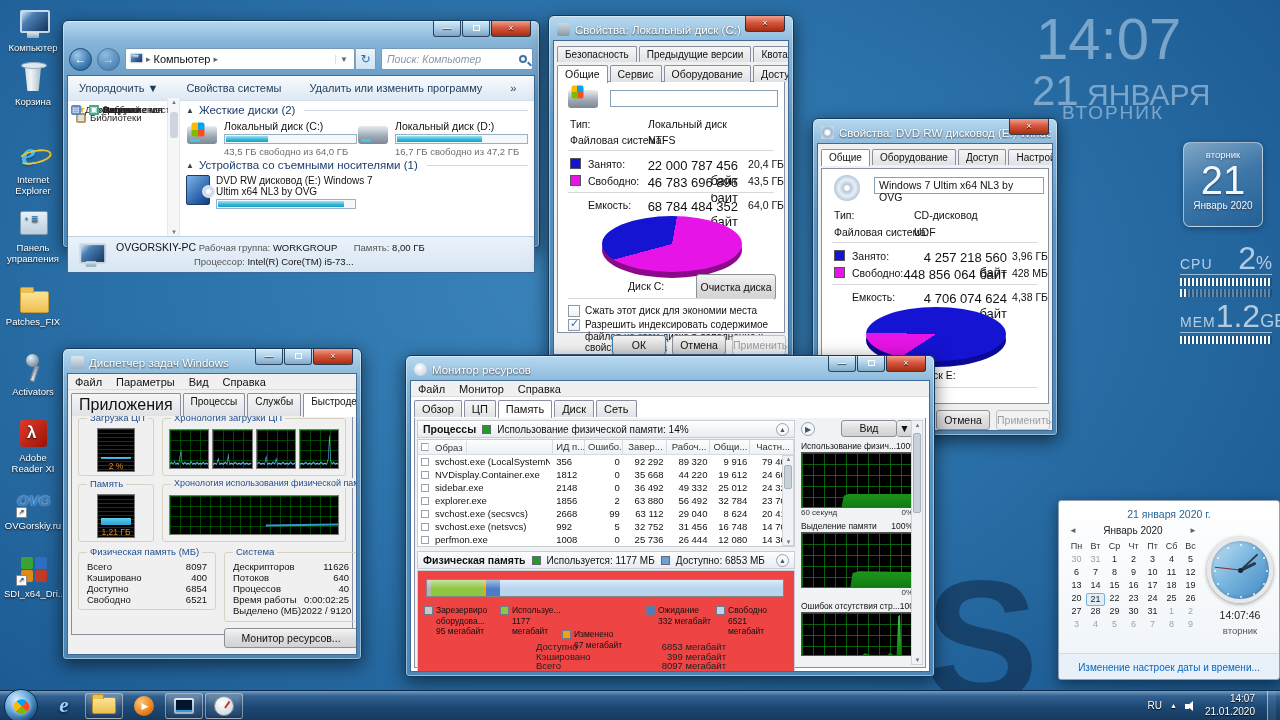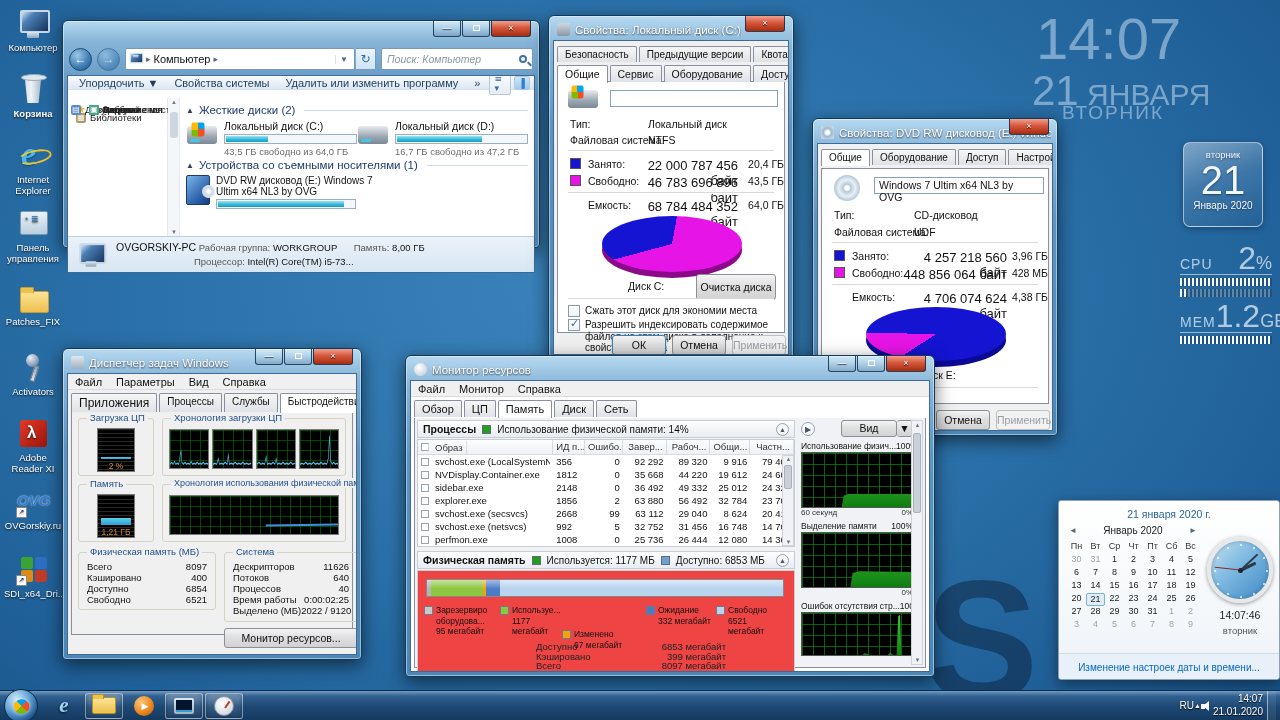--- a/index.html
+++ b/index.html
@@ -69,21 +69,21 @@
 .navbtn.fwd{opacity:.55}
 .abox{flex:1;height:22px;background:#fff;border:1px solid #7a99b8;border-radius:2px;display:flex;align-items:center;font-size:11px;padding:0 2px;gap:3px}
 .abox .chev{color:#567;font-size:9px}
 .abox .drop{margin-left:auto;color:#567;font-size:8px;padding:0 4px;border-left:1px solid #dde}
 .refbtn{width:20px;height:22px;border:1px solid #7a99b8;border-left:none;border-radius:0 2px 2px 0;background:linear-gradient(#eaf4fc,#cfe4f4);color:#2a6ca8;font-size:12px;line-height:20px;text-align:center;margin-left:-4px}
 .sbox{width:152px;height:22px;background:#fff;border:1px solid #7a99b8;border-radius:2px;display:flex;align-items:center;padding:0 5px;gap:4px;flex:0 0 auto}
 .sbox .ph{color:#8a98a6;font-style:italic;font-size:10.5px;flex:1;white-space:nowrap;overflow:hidden}
 .mag{width:8px;height:8px;border:2px solid #3a74a8;border-radius:50%;position:relative;flex:0 0 auto}
 .mag::after{content:"";position:absolute;left:6px;top:6px;width:5px;height:2px;background:#3a74a8;transform:rotate(45deg)}
 .exclient{background:#fff}
-.etoolbar{height:14px;background:linear-gradient(#f8fbfe,#e8eff7 60%,#dde8f3);border-bottom:1px solid #d4e0ec;display:flex;align-items:center;font-size:11px;color:#1e3c5c;padding:0 4px;gap:2px}
+.etoolbar{height:25px;background:linear-gradient(#f8fbfe,#e8eff7 60%,#dde8f3);border-bottom:1px solid #d4e0ec;display:flex;align-items:center;font-size:11px;color:#1e3c5c;padding:0 4px;gap:14px}
 .tbi{padding:2px 7px;white-space:nowrap}
 .etool-right{margin-left:auto;display:flex;gap:3px;align-items:center}
 .vbtn{border:1px solid #b8c8d8;border-radius:2px;background:linear-gradient(#fdfefe,#e4edf5);font-size:9px;color:#36a;padding:1px 4px}
 .ebody{position:absolute;top:22px;bottom:36px;left:0;right:0;display:flex}
 .tree{width:100px;border-right:1px solid #e4e9ef;padding-top:4px;overflow:hidden;flex:0 0 auto;font-size:10.5px}
 .trow{display:flex;align-items:center;gap:4px;height:15px;white-space:nowrap;color:#222}
 .ti{width:10px;height:10px;border-radius:2px;flex:0 0 auto;font-size:8px;line-height:10px;text-align:center;color:#fff}
 .tscroll{width:12px;background:#f4f6f8;border-right:1px solid #e4e9ef;position:relative;flex:0 0 auto}
 .tscroll .th{position:absolute;left:2px;top:14px;width:8px;height:26px;background:#cdd6de;border-radius:3px}
 .tscroll .au,.tscroll .ad{position:absolute;left:0;width:12px;font-size:6px;color:#678;text-align:center}
@@ -203,39 +203,39 @@
 .tb-ie{font-family:"Liberation Serif","DejaVu Serif",serif;font-size:21px;font-style:italic;font-weight:bold;color:#9ed4f5;text-shadow:0 1px 3px #013}
 .tb-folder{width:24px;height:17px;background:linear-gradient(#fbe496,#eec04f);border:1px solid #b8912f;border-radius:2px;position:relative}
 .tb-folder::before{content:"";position:absolute;left:-1px;top:-4px;width:10px;height:4px;background:#eec04f;border:1px solid #b8912f;border-bottom:none;border-radius:2px 2px 0 0}
 .tb-wmp{width:20px;height:20px;border-radius:50%;background:radial-gradient(circle at 35% 30%,#ffc67a,#e8821a 60%,#ب)}
 .tb-wmp{background:radial-gradient(circle at 35% 30%,#ffc67a,#e8821a 60%,#a85a08)}
 .tb-wmp::after{content:"▶";color:#fff;font-size:9px;position:relative;left:1px}
 .tb-tm{width:20px;height:16px;background:linear-gradient(#dfe8f0,#9fb0c0);border-radius:2px;position:relative}
 .tb-tm::after{content:"";position:absolute;inset:2px;background:#04142c;box-shadow:inset 0 -2px 0 #2e9ed6}
 .tb-rm{width:20px;height:20px;border-radius:50%;background:radial-gradient(circle at 40% 35%,#fff,#d8dee4 70%,#aab4be);border:1px solid #88929c;position:relative}
 .tb-rm::after{content:"";position:absolute;left:9px;top:3px;width:2px;height:8px;background:#c23a2a;transform:rotate(35deg);transform-origin:bottom}
-.tray{margin-left:auto;display:flex;align-items:center;color:#fff;font-size:10px;text-shadow:0 1px 1px #000;padding-right:4px}
+.tray{margin-left:auto;display:flex;align-items:center;gap:8px;color:#fff;font-size:10px;text-shadow:0 1px 1px #000;padding-right:4px}
 .tray .clk{text-align:right;line-height:1.25;padding-right:4px}
 .spk{width:12px;height:10px;position:relative}
 .spk::before{content:"";position:absolute;left:0;top:3px;width:4px;height:5px;background:#fff}
 .spk::after{content:"";position:absolute;left:2px;top:0;border:5px solid transparent;border-right:6px solid #fff;border-left:none}
 .showdesk{width:9px;height:30px;border-left:1px solid rgba(255,255,255,.5);background:rgba(255,255,255,.08)}
 .gaptop{margin-top:8px}
 </style>
 </head>
 <body>
 
 <div class="desktop"></div>
 <div class="watermark">S</div>
 <div>
     <div class="dicon" style="top: 8px;">
       <div class="ic computer-icon"></div>
       <div>Компьютер</div>
     </div>
-    <div class="dicon" style="top: 74px; font-weight: bold;">
+    <div class="dicon" style="top: 62px;">
       <div class="ic recycle-bin-icon"></div>
       <div>Корзина</div>
     </div>
     <div class="dicon" style="top: 140px;">
       <div class="ic ie-icon"></div>
       <div>Internet Explorer</div>
     </div>
     <div class="dicon" style="top: 208px;">
       <div class="ic control-panel-icon"></div>
       <div>Панель управления</div>
@@ -556,21 +556,21 @@
     </div>
   </div>
   <div class="client">
     <div class="menubar">
         <span>Файл</span>
         <span>Параметры</span>
         <span>Вид</span>
         <span>Справка</span>
       </div>
     <div class="tabstrip" style="font-size:10px">
-        <span class="tab" style="font-size: 12px;">Приложения</span>
+        <span class="tab" style="font-size: 16px;">Приложения</span>
         <span class="tab" style="font-size: 10px;">Процессы</span>
         <span class="tab" style="font-size: 10px;">Службы</span>
         <span class="tab active" style="font-size: 10px;">Быстродействие</span>
       </div>
     <div class="tm-page">
       <div class="grp" style="left:6px;top:8px;width:76px;height:58px">
         <span class="gt">Загрузка ЦП</span>
         <div class="gaugebox">
             <b style="height:2px"></b>
             <span>2 %</span>

